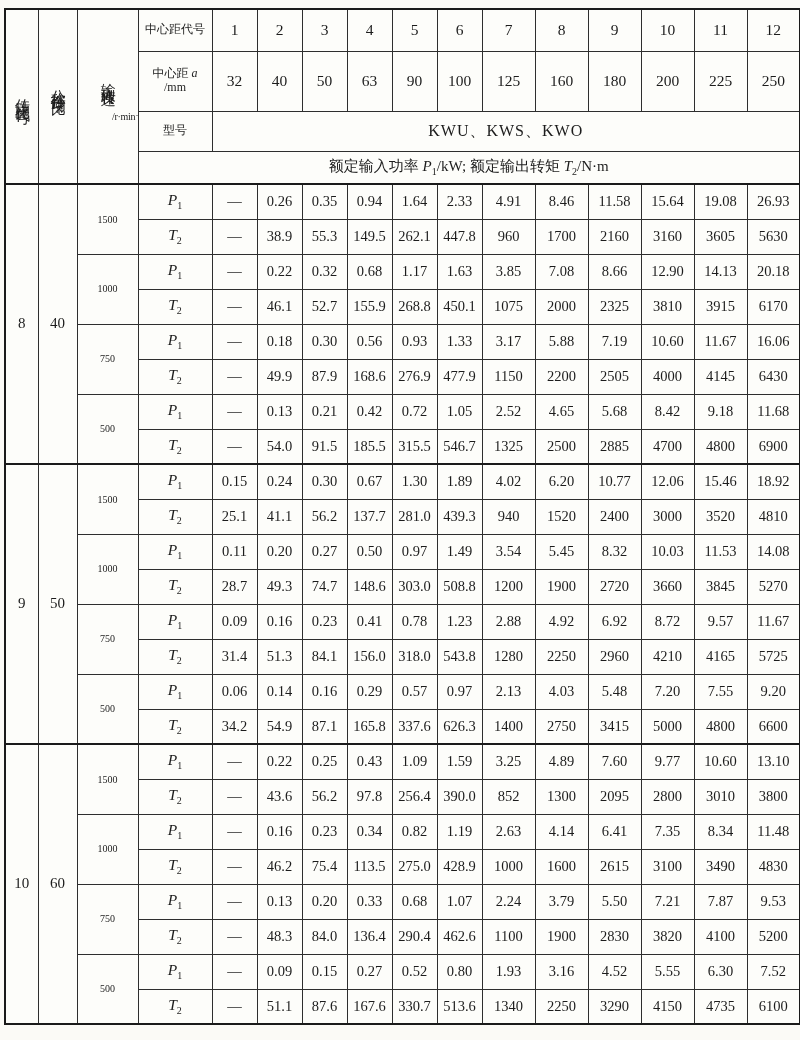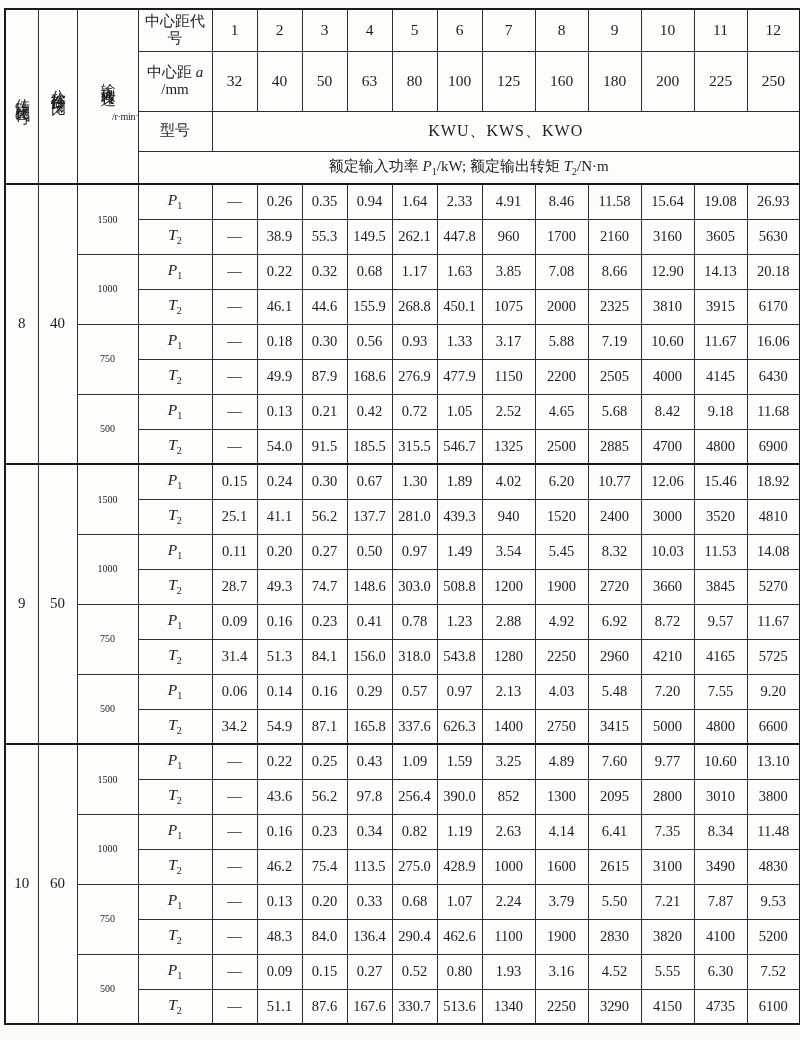--- a/index.html
+++ b/index.html
@@ -49,21 +49,21 @@
   .vtext {
     writing-mode: vertical-rl;
     text-orientation: upright;
     letter-spacing: 3px;
     font-size: 15px;
   }
   i { font-style: italic; font-family: "Liberation Serif", "DejaVu Serif", serif; }
   sub { font-size: 10px; }
   .sym { font-size: 15px; }
   .unit-small { font-size: 10px; letter-spacing: -0.3px; margin-left: 40px; }
-  .label-cell { font-size: 15px; }
+  .label-cell { font-size: 12px; }
   .model-value { font-size: 16px; letter-spacing: 1px; text-align: center; }
   .rating-row { font-size: 15px; }
   .code-val, .dist-val { font-size: 15.5px; }
   .speed-cell { font-size: 10px; }
   .rowlab-cell { font-size: 15.5px; }
   .val-cell { font-size: 14.5px; }
   tr.section-start td { border-top: 2px solid #1a1a1a; }
 </style>
 </head>
 <body>
@@ -122,21 +122,21 @@
         </tr>
       <tr class="h2" id="h-row2">
         <td class="label-cell">
           <div><span>中心距</span> <i>a</i></div>
           <div>/mm</div>
         </td>
       <td class="dist-val">32</td>
           <td class="dist-val">40</td>
           <td class="dist-val">50</td>
           <td class="dist-val">63</td>
-          <td class="dist-val">80</td>
+          <td class="dist-val">90</td>
           <td class="dist-val">100</td>
           <td class="dist-val">125</td>
           <td class="dist-val">160</td>
           <td class="dist-val">180</td>
           <td class="dist-val">200</td>
           <td class="dist-val">225</td>
           <td class="dist-val">250</td>
         </tr>
       <tr class="h3" id="h-row3">
         <td class="label-cell">型号</td>
@@ -195,21 +195,21 @@
           <td class="val-cell">7.08</td>
           <td class="val-cell">8.66</td>
           <td class="val-cell">12.90</td>
           <td class="val-cell">14.13</td>
           <td class="val-cell">20.18</td>
         </tr>
         <tr>
           <td class="rowlab-cell"><i>T</i><sub>2</sub></td>
           <td class="val-cell">—</td>
           <td class="val-cell">46.1</td>
-          <td class="val-cell">44.6</td>
+          <td class="val-cell">52.7</td>
           <td class="val-cell">155.9</td>
           <td class="val-cell">268.8</td>
           <td class="val-cell">450.1</td>
           <td class="val-cell">1075</td>
           <td class="val-cell">2000</td>
           <td class="val-cell">2325</td>
           <td class="val-cell">3810</td>
           <td class="val-cell">3915</td>
           <td class="val-cell">6170</td>
         </tr>

